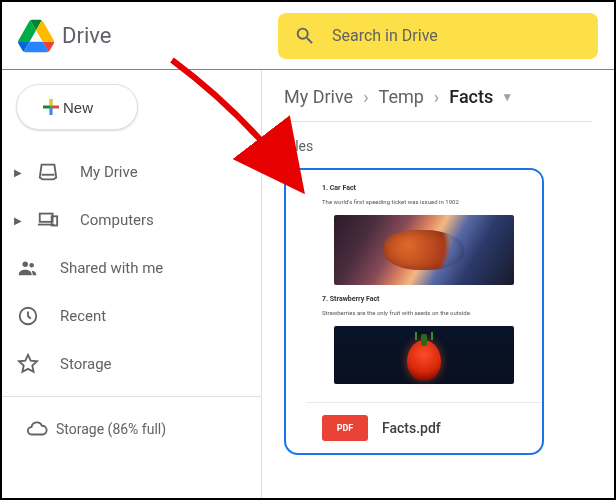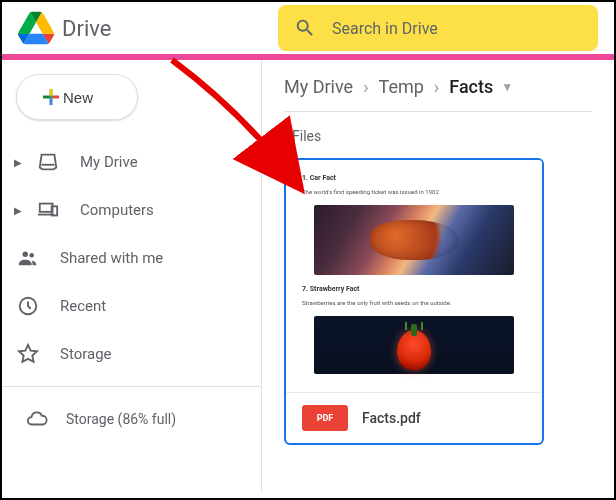--- a/index.html
+++ b/index.html
@@ -9,23 +9,23 @@
       height: 500px;
       border: 2px solid #000;
       color: #5f6368;
       background: #fff;
       overflow: hidden;
       position: relative;
     }
     .header {
       display: flex;
       align-items: center;
-      height: 58px;
+      height: 68px;
       padding: 0 16px;
-      border-bottom: 6px solid #ec4899;
+      border-bottom: 1px solid #ec4899;
     }
     .logo-area { display: flex; align-items: center; gap: 8px; }
     .logo-svg { width: 36px; height: 36px; }
     .app-title { font-size: 22px; color: #5f6368; }
     .search-box {
       margin-left: auto;
       display: flex;
       align-items: center;
       background: #fde047;
       border-radius: 8px;
@@ -72,46 +72,47 @@
     .nav-item .icon-slot { width: 28px; display:flex; align-items:center; justify-content:center; }
     .nav-item .icon-slot svg { width: 22px; height: 22px; color: #5f6368; }
     .nav-item .label { font-size: 15px; color: #5f6368; margin-left: 10px; }
     .nav-item.no-chevron { }
     .divider { height: 1px; background: #e0e0e0; margin: 8px 0; }
     .storage-row {
       display: flex;
       align-items: center;
       padding-left: 24px;
       height: 48px;
-      gap: 18px;
+      gap: 8px;
     }
     .storage-row svg { width: 22px; height: 22px; color: #5f6368; }
     .storage-label { font-size: 14px; color: #5f6368; }
     .main { flex: 1; padding: 16px 22px 0 22px; }
     .breadcrumbs {
       display: flex;
       align-items: center;
       gap: 10px;
       font-size: 18px;
       color: #5f6368;
       border-bottom: 1px solid #e0e0e0;
       padding-bottom: 14px;
     }
     .crumb { cursor: pointer; }
     .crumb.current { color: #202124; font-weight: 500; }
     .crumb-sep { color: #9aa0a6; }
     .crumb-dd { font-size: 12px; color: #9aa0a6; margin-left: -2px; }
-    .section-label { font-size: 14px; margin: 16px 0 14px 8px; color: #5f6368; }
+    .section-label { font-size: 14px; margin: 16px 0 14px 0; color: #5f6368; }
     .file-card {
       width: 260px;
       border: 2px solid #1a73e8;
-      border-radius: 6px;
+      border-radius: 14px;
       overflow: hidden;
       background: #fff;
       cursor: pointer;
+      padding-left: 20px;
     }
     .preview {
       height: 232px;
       background: #fff;
       padding: 14px 16px;
       font-size: 7px;
       color: #333;
       display: flex;
       flex-direction: column;
       gap: 6px;

